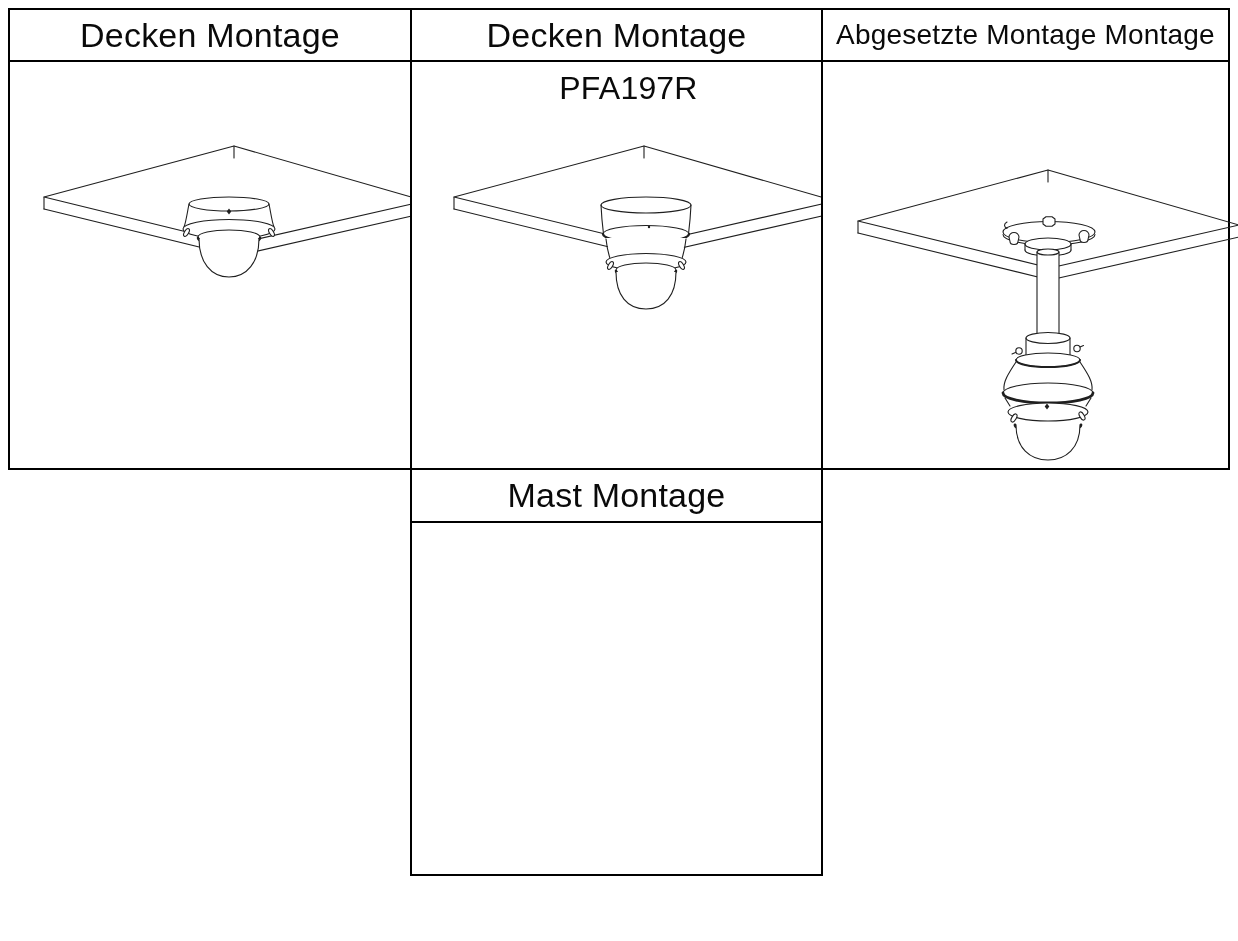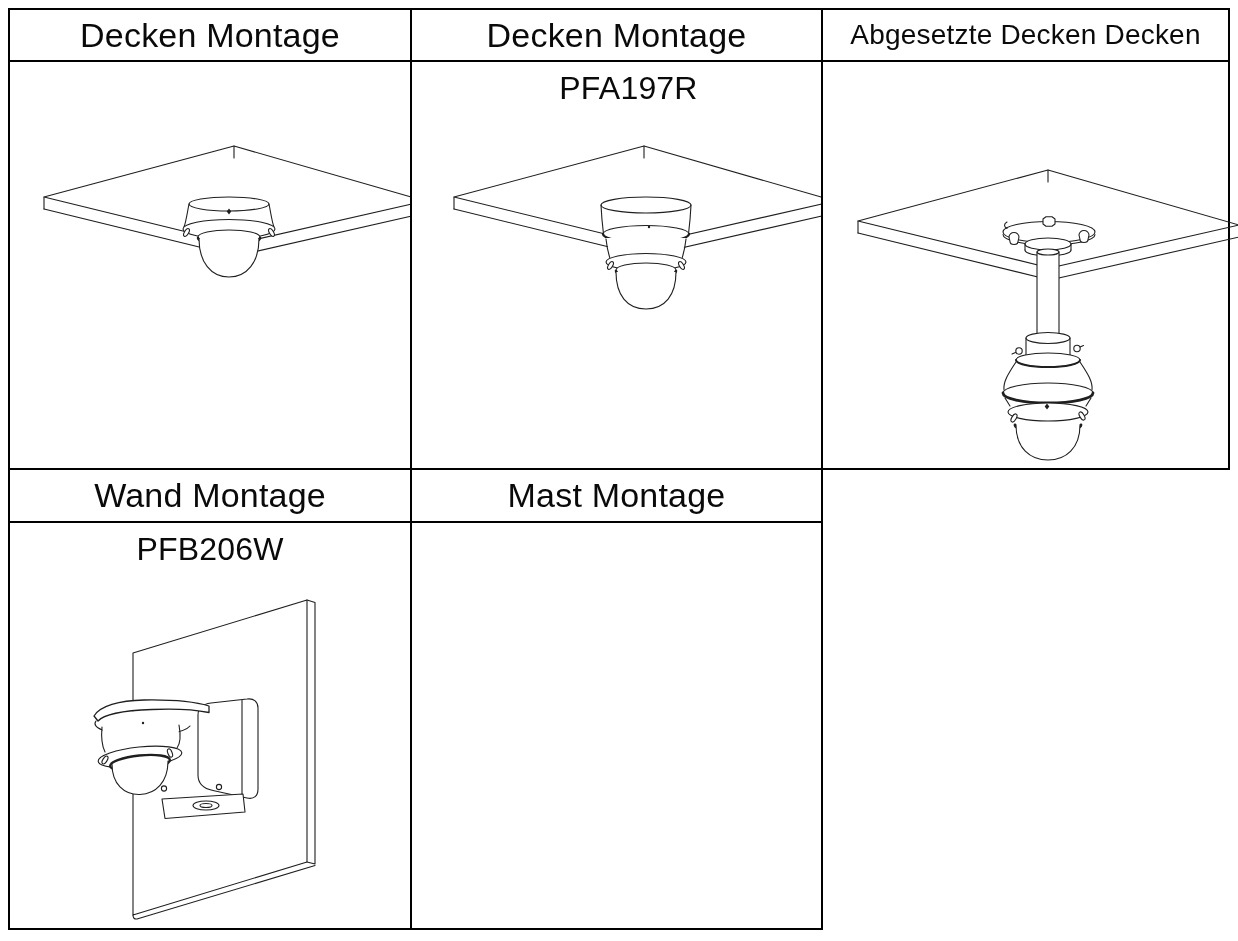--- a/index.html
+++ b/index.html
@@ -110,21 +110,21 @@
     <div class="content">
       <div class="subtitle">PFA197R</div>
       <svg class="draw" width="409" height="404">
         <use href="#panel" transform="translate(208,84)"></use>
         <use href="#cam-adapter" transform="translate(160,136)"></use>
       </svg>
     </div>
   </section>
 
   <section class="cell row1" style="left:821px;top:8px;width:409px;height:462px">
-    <header class="hdr small">Abgesetzte Decken Decken</header>
+    <header class="hdr small">Abgesetzte Montage Montage</header>
     <div class="content">
       <svg class="draw" width="405" height="404">
         <use href="#panel" transform="translate(201,108)"></use>
         <g fill="none" stroke="#1f1f1f" stroke-width="1.1" stroke-linecap="round" stroke-linejoin="round">
 
           <ellipse cx="202" cy="170" rx="46" ry="10.5" fill="#fff"></ellipse>
           <path d="M156,172.5 A46,10.5 0 0 0 248,172.5"></path>
           <path d="M160,160 q-5,3 0,6.5"></path>
           <path d="M162,175 a5,4.5 0 0 1 10,0 l-1,4.5 a4,3 0 0 1 -8,0 Z" fill="#fff"></path>
           <path d="M232,173 a5,4.5 0 0 1 10,0 l-1,4.5 a4,3 0 0 1 -8,0 Z" fill="#fff"></path>
@@ -156,32 +156,18 @@
           <ellipse cx="167" cy="356" rx="2.2" ry="4.5" transform="rotate(30 167 356)" fill="#fff"></ellipse>
           <ellipse cx="235" cy="354" rx="2.2" ry="4.5" transform="rotate(-30 235 354)" fill="#fff"></ellipse>
           <path d="M200,341.5 L202.3,344.5 L200,347.5 L197.7,344.5 Z" fill="#1f1f1f" stroke="none"></path>
           <path d="M168,363 A33,7 0 0 0 234,363" stroke-width="2.8"></path>
           <path d="M169,363 C169,386 183,398 201,398 C219,398 233,386 233,363" fill="#fff"></path>
         </g>
       </svg>
     </div>
   </section>
 
-  <section class="cell row2" style="left:8px;top:468px;width:404px;height:462px">
-    <header class="hdr">Wand Montage</header>
-    <div class="content">
-      <div class="subtitle">PFB206W</div>
-      <svg class="draw" width="400" height="405">
-        <g fill="none" stroke="#1f1f1f" stroke-width="1.1" stroke-linecap="round" stroke-linejoin="round">
-          <path d="M123,130 L297,77 L297,339 L123,392 Z"></path>
-          <path d="M297,77 L305,79.5 M305,79.5 V341 M297,339 L305,341"></path>
-          <path d="M123,392 Q123,396.5 127,396 L305,342.5"></path>
-        </g>
-        <use href="#bcam" transform="translate(82,177)"></use>
-      </svg>
-    </div>
-  </section>
 
-  <section class="cell row2" style="left:410px;top:468px;width:413px;height:462px">
+  <section class="cell row2" style="left:410px;top:468px;width:413px;height:408px">
     <header class="hdr">Mast Montage</header>
   </section>
 
 </div>
 
 </body></html>

